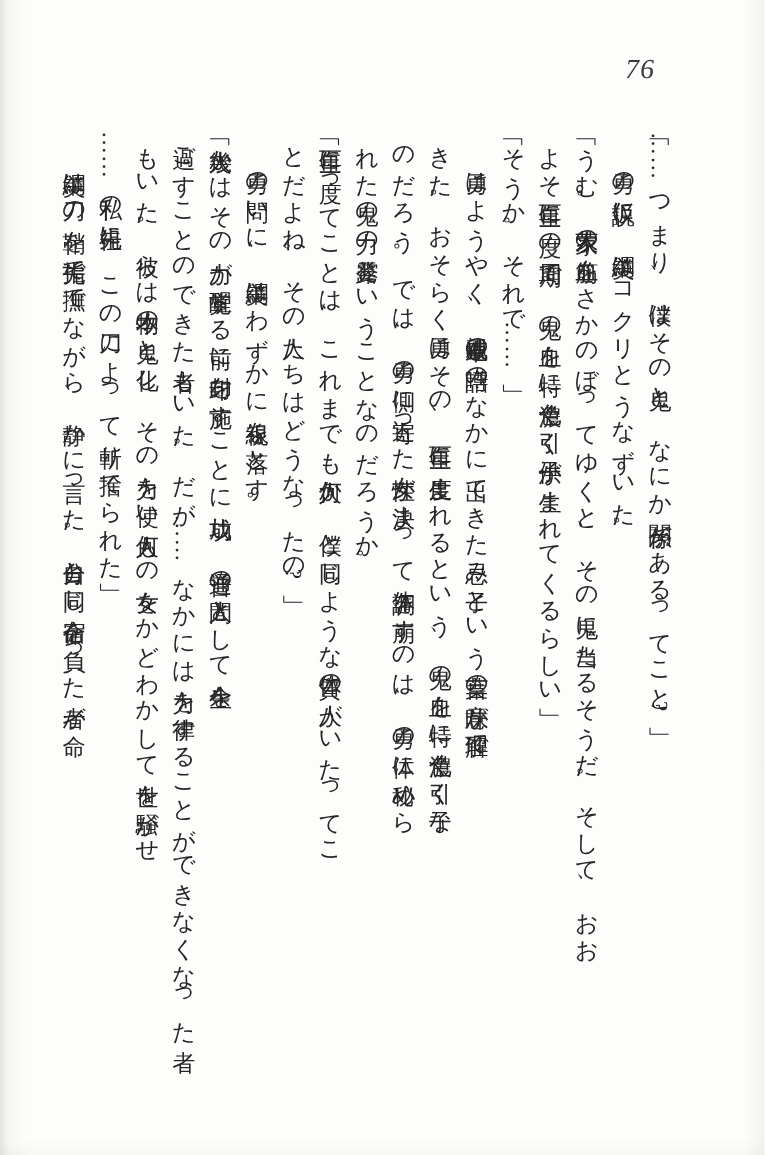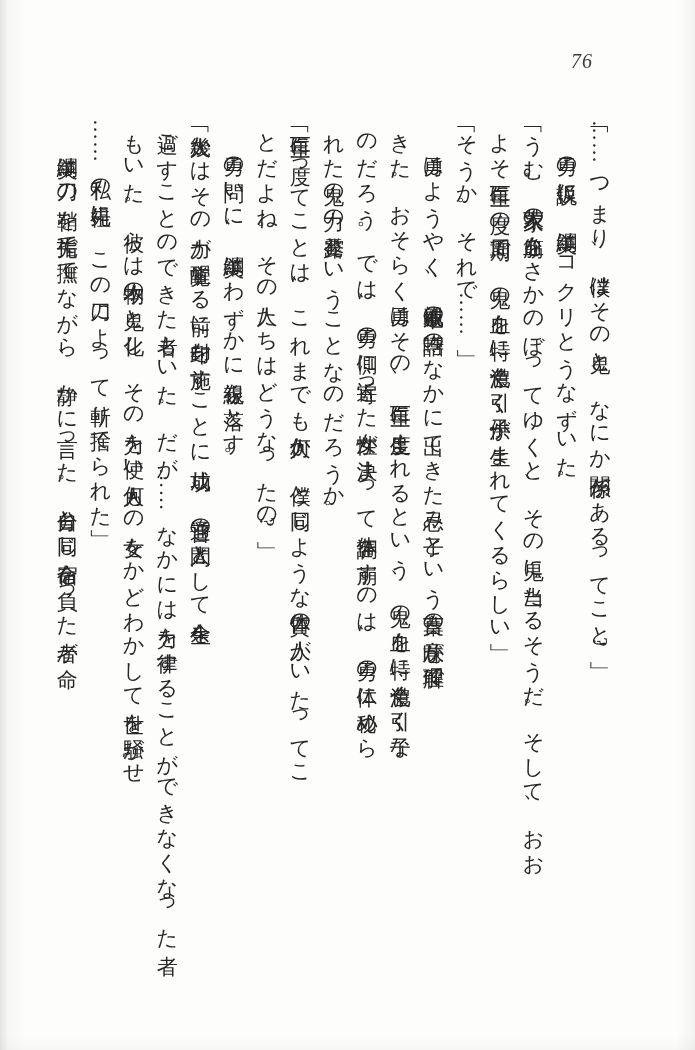--- a/index.html
+++ b/index.html
@@ -21,21 +21,21 @@
       linear-gradient(to right, rgba(160,160,158,0.28) 0px, rgba(200,200,198,0.12) 8px, rgba(255,255,255,0) 26px),
       linear-gradient(to left, rgba(190,190,188,0.18) 0px, rgba(255,255,255,0) 18px),
       linear-gradient(to top, rgba(190,190,188,0.10) 0px, rgba(255,255,255,0) 14px);
   }
   .page-number {
     position: absolute;
     top: 50px;
     left: 560px;
     width: 44px;
     text-align: center;
-    font-size: 20px;
+    font-size: 25px;
     font-style: italic;
     letter-spacing: 1px;
     color: #3a3a3a;
   }
   .text-block {
     position: absolute;
     top: 119px;
     right: 79px;
     height: 845px;
     writing-mode: vertical-rl;

